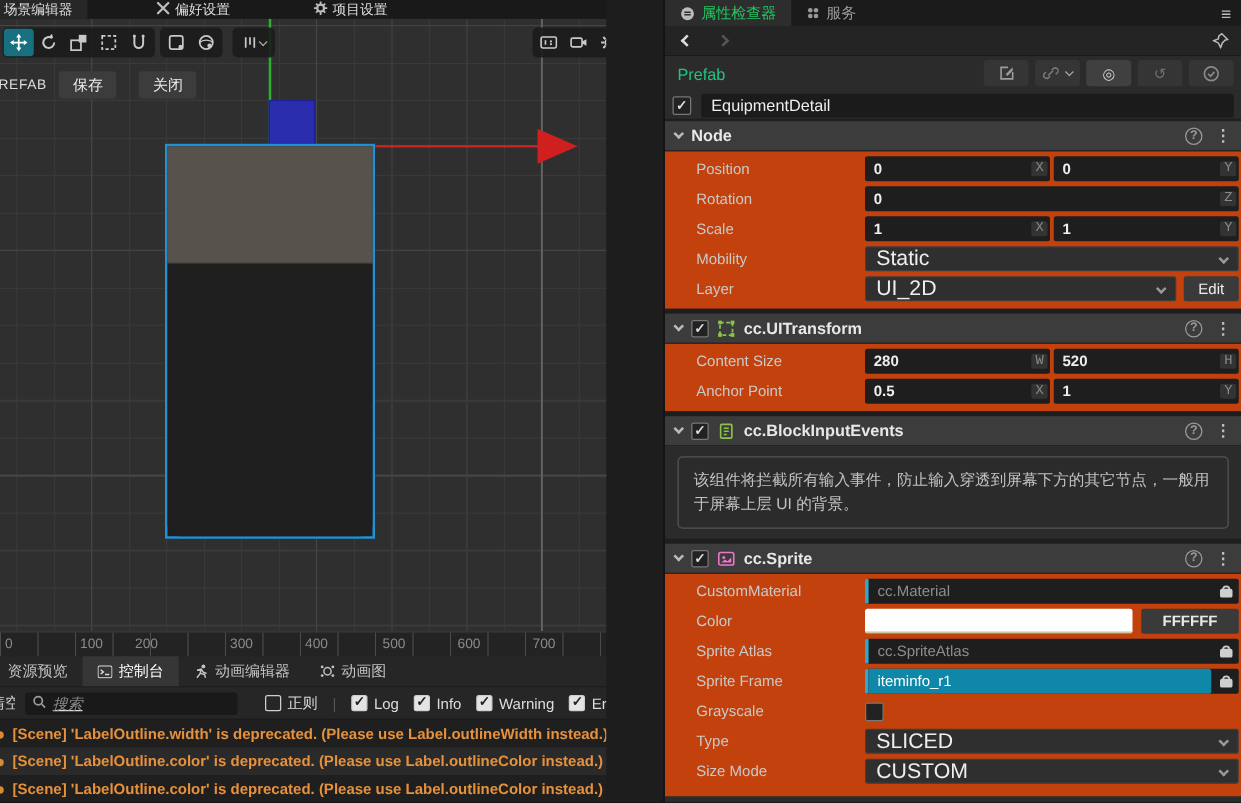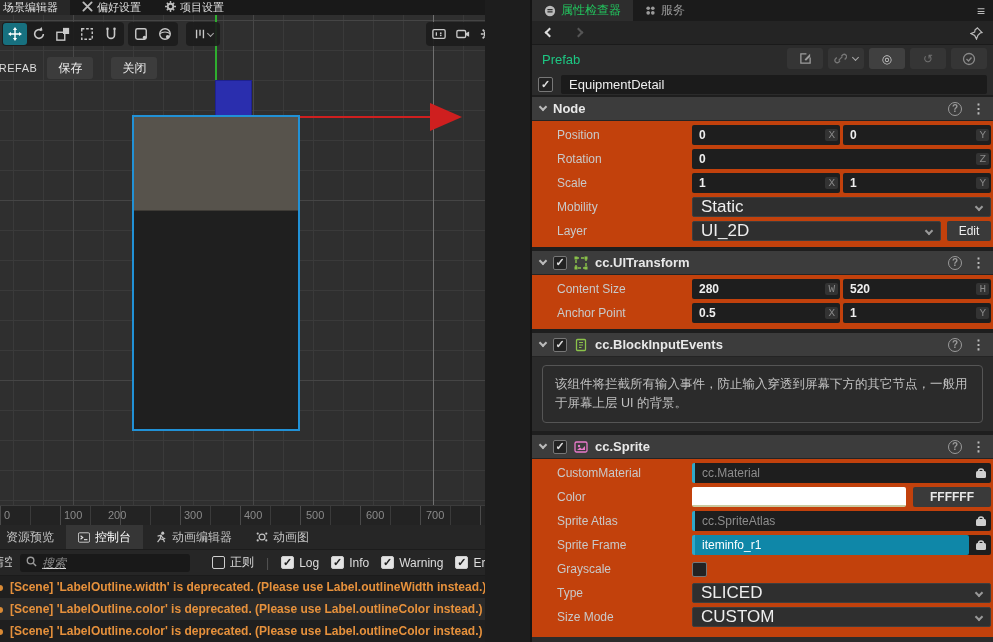--- a/index.html
+++ b/index.html
@@ -3,21 +3,21 @@
 <meta charset="utf-8">
 <style>
   * { margin:0; padding:0; box-sizing:border-box; }
   html,body { background:#111; }
   body { font-family:"Liberation Sans", sans-serif; width:993px; height:642px; overflow:hidden; position:relative; color:#ccc; }
   .app { width:993px; height:642px; position:relative; background:#1d1d1d; }
 
   
   .scene-panel { position:absolute; left:0; top:0; width:485px; height:642px; overflow:hidden; }
   .menu-bar { position:absolute; left:0; top:0; width:530px; height:15px; background:#191919; display:flex; align-items:stretch; font-size:11px; color:#ddd; z-index:30; }
-  .menu-item { display:flex; align-items:center; gap:4px; padding:0 12px; white-space:nowrap; }
+  .menu-item { display:flex; align-items:center; gap:4px; padding:0 12px; white-space:nowrap;margin-left:43px; }
   .menu-item.active { background:#272727; margin-left:-9px; }
   .menu-hamburger { position:absolute; right:8px; top:0; height:15px; display:flex; align-items:center; font-size:13px; color:#bbb; }
   .mi-icon { font-size:10px; color:#bbb; }
 
   .scene-view { position:absolute; left:0; top:15px; width:530px; height:490px;
     background:
       repeating-linear-gradient(to right, #474747 0 1px, transparent 1px 180px),
       repeating-linear-gradient(to bottom, #454545 0 1px, transparent 1px 180px),
       repeating-linear-gradient(to right, #3a3a3a 0 1px, transparent 1px 30px),
       repeating-linear-gradient(to bottom, #3a3a3a 0 1px, transparent 1px 30px),

